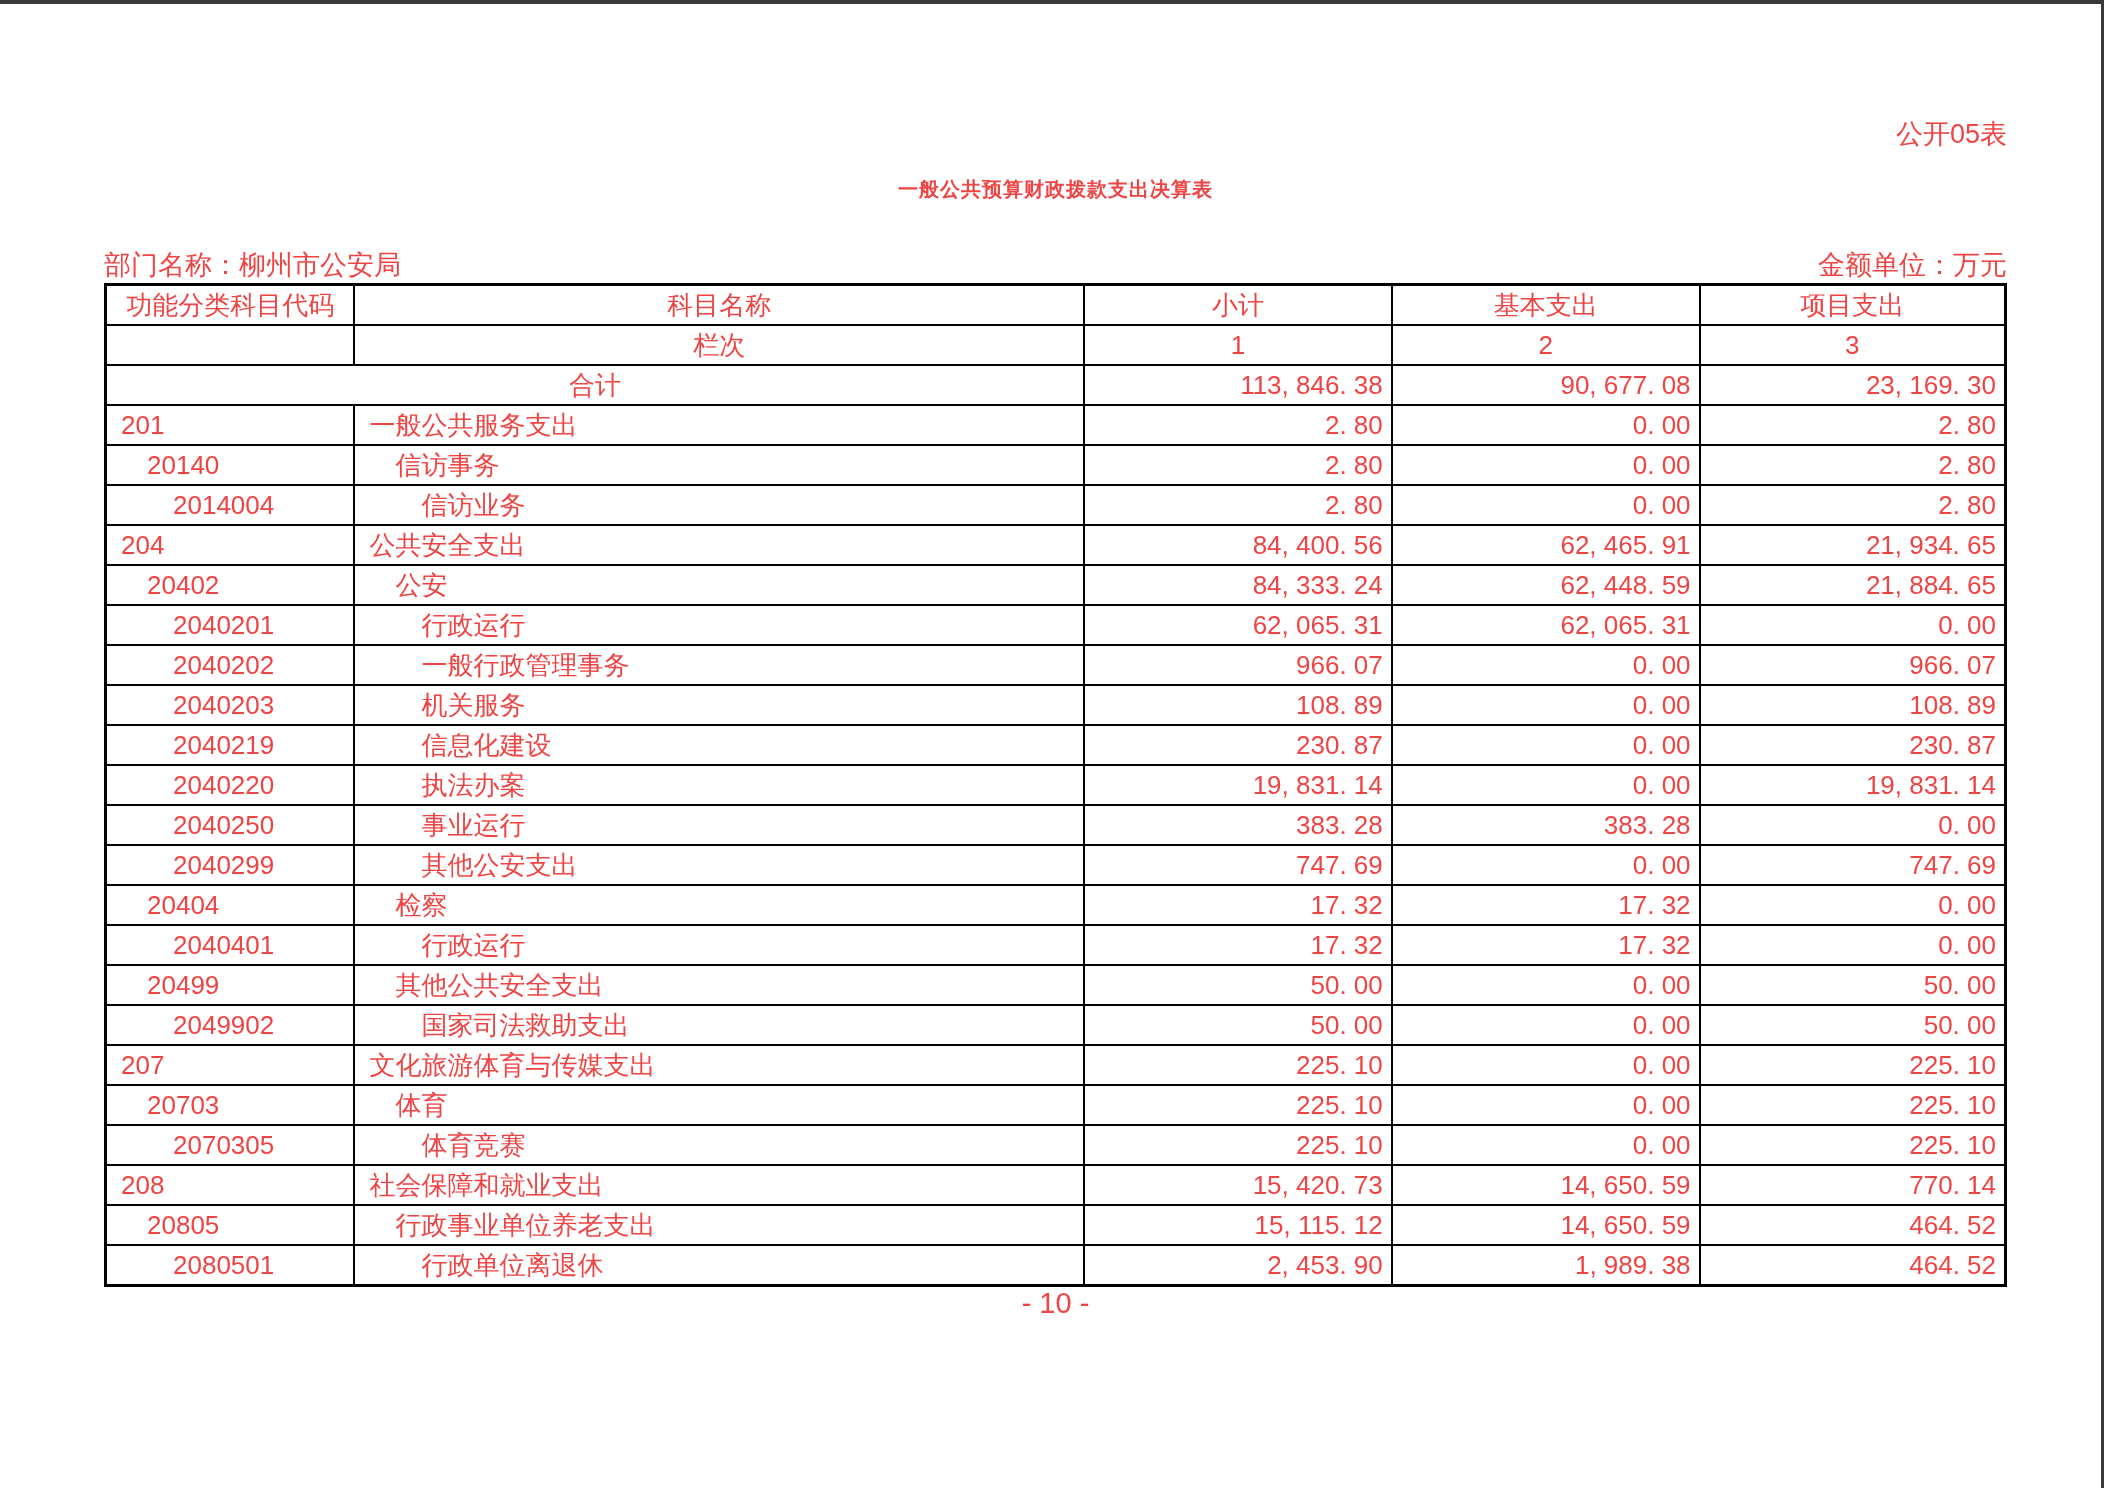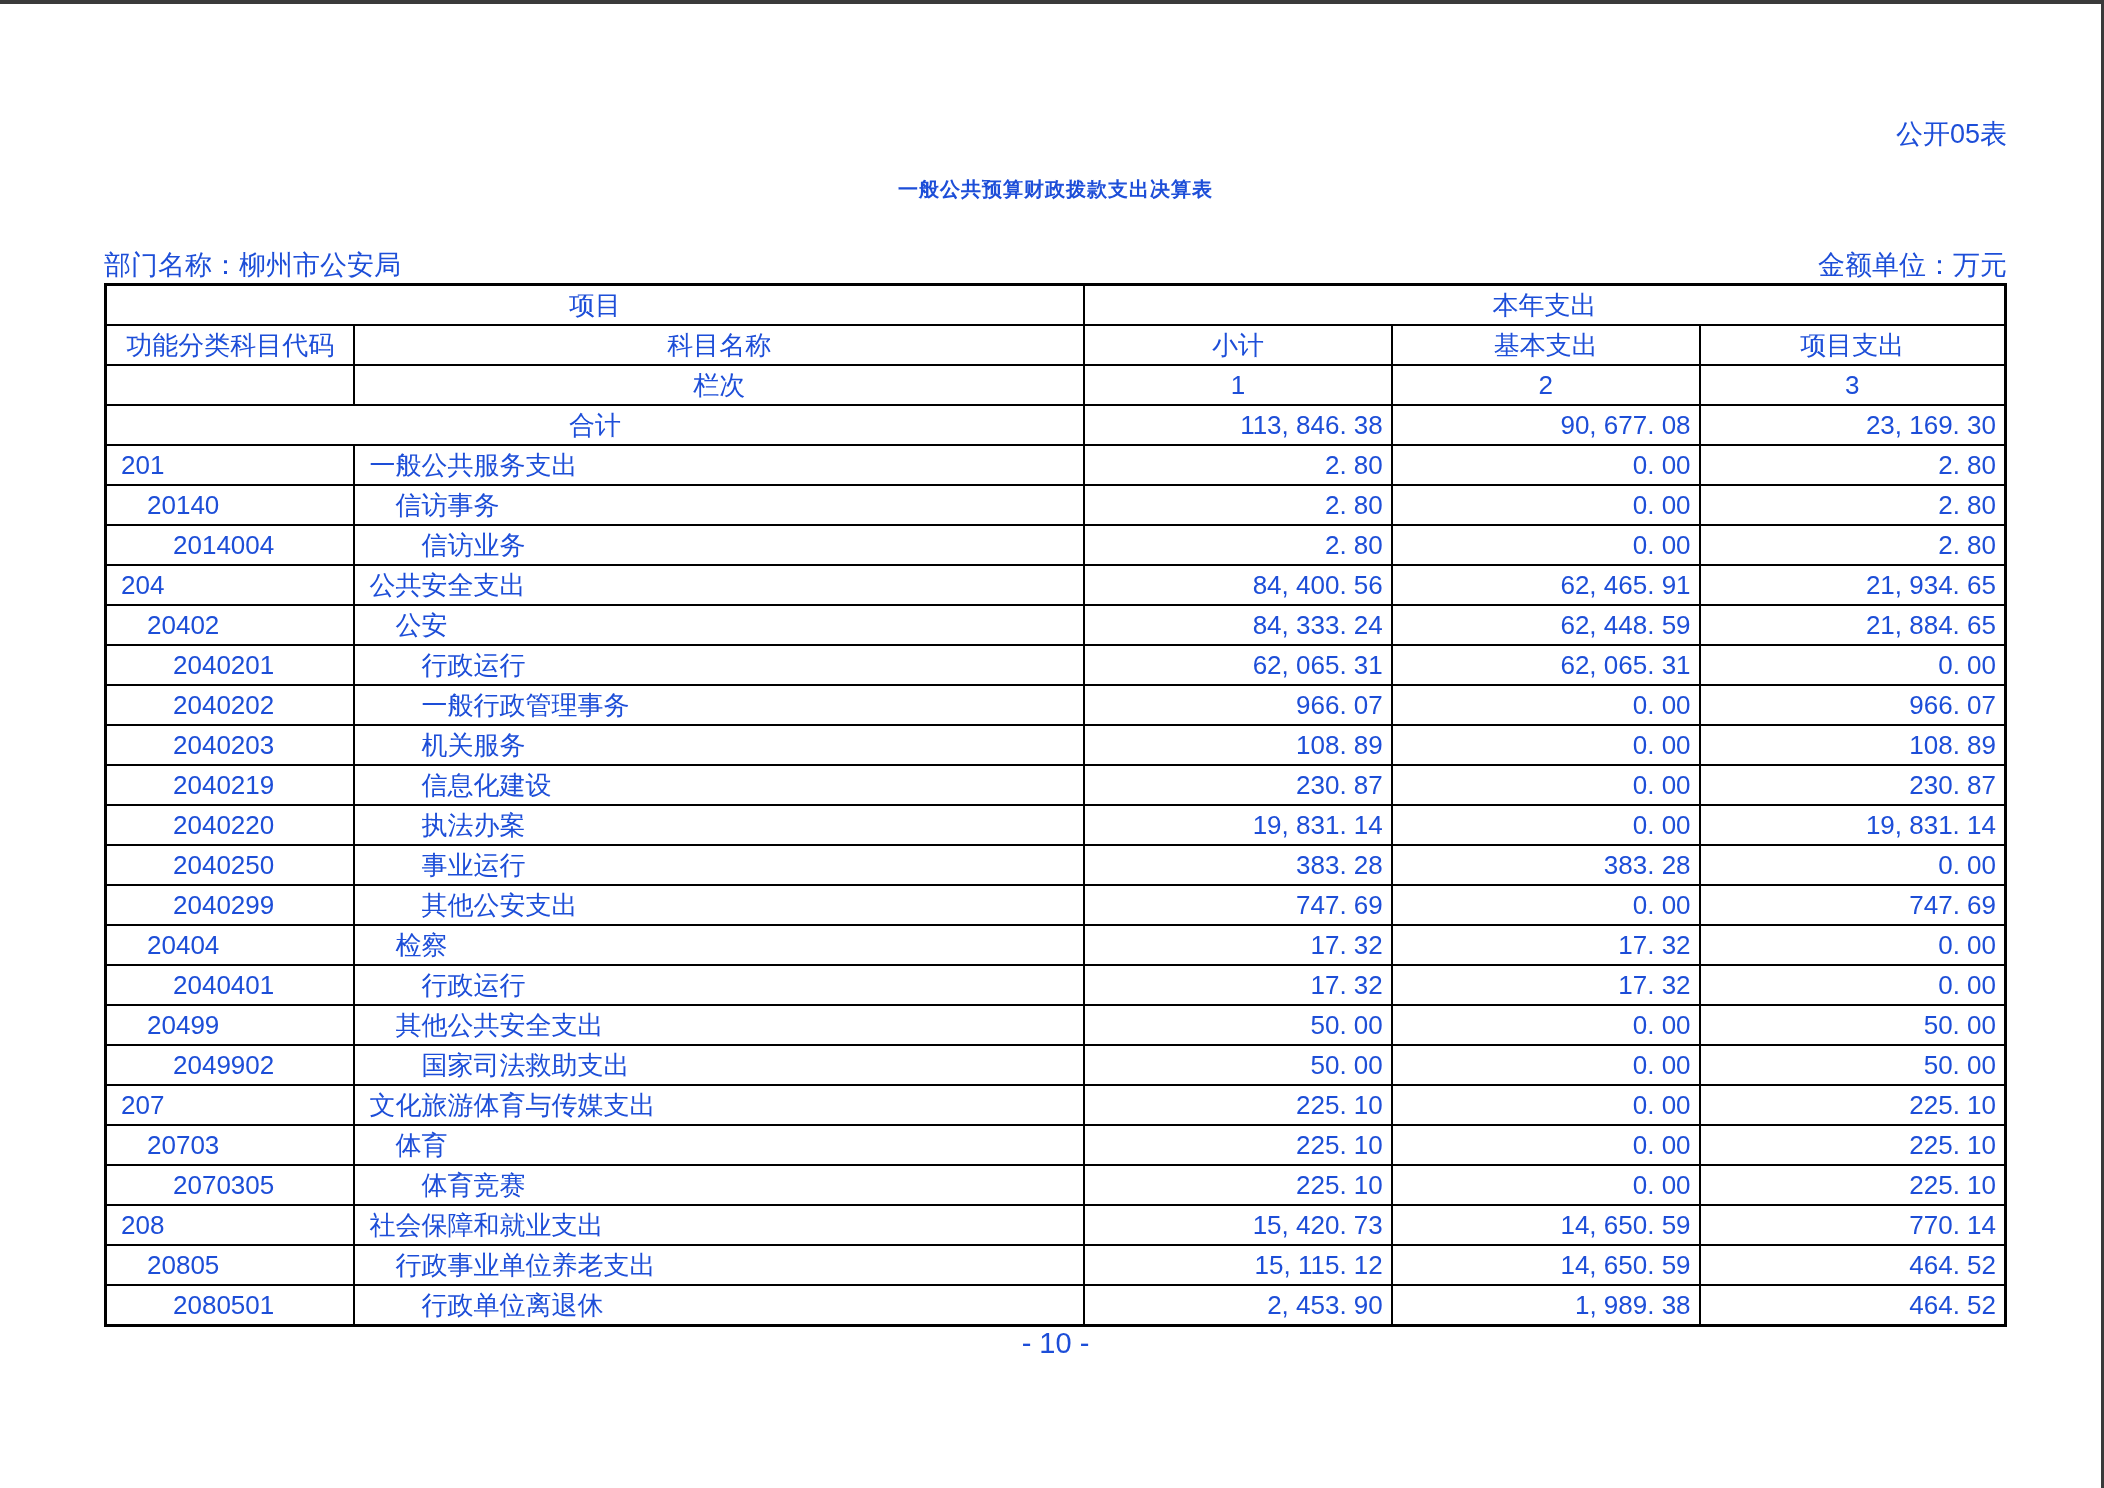--- a/index.html
+++ b/index.html
@@ -1,21 +1,21 @@
 <!DOCTYPE html>
 <html><head>
 <meta charset="utf-8">
 <style>
   html,body{margin:0;padding:0;background:#ffffff;}
   .sheet{
     position:relative;
     width:2104px;height:1488px;box-sizing:border-box;
     padding:0 94px 0 104px;
     border-top:4px solid #3a3a3a;border-right:3px solid #3a3a3a;
-    background:#ffffff;color:#1d4ed8;
+    background:#ffffff;color:#ef4444;
     font-family:"Liberation Sans","DejaVu Sans",sans-serif;
     overflow:hidden;
   }
   .form-tag{padding-top:112px;text-align:right;font-size:27px;}
   .title{margin:24px 0 0 0;text-align:center;font-size:20px;font-weight:bold;letter-spacing:1px;}
   .meta{margin-top:44px;display:flex;justify-content:space-between;align-items:flex-end;font-size:27px;}
   table.budget{width:100%;border-collapse:collapse;table-layout:fixed;border:3px solid #000;}
   .budget th,.budget td{
     border:2px solid #000;height:38px;padding:0;
     font-size:26px;font-weight:normal;line-height:1;
@@ -47,24 +47,20 @@
   <table class="budget">
     <colgroup>
       <col style="width:13.1%">
       <col style="width:38.4%">
       <col style="width:16.2%">
       <col style="width:16.2%">
       <col style="width:16.1%">
     </colgroup>
     <thead>
       <tr>
-        <th colspan="2">项目</th>
-        <th colspan="3">本年支出</th>
-      </tr>
-      <tr>
         <th>功能分类科目代码</th>
         <th>科目名称</th>
         <th>小计</th>
         <th>基本支出</th>
         <th>项目支出</th>
       </tr>
       <tr>
         <th></th>
         <th>栏次</th>
         <th>1</th>

